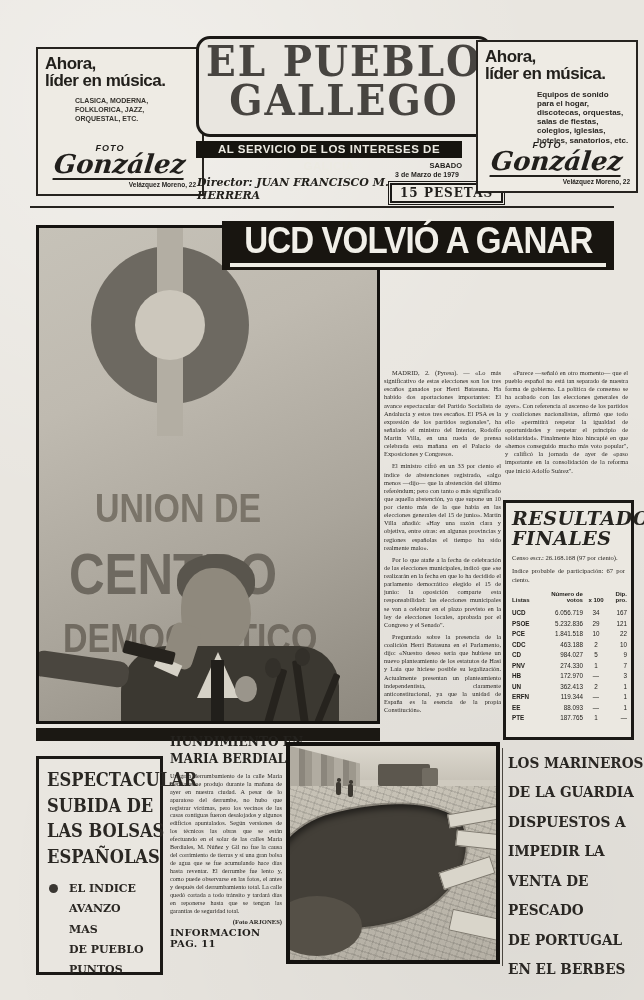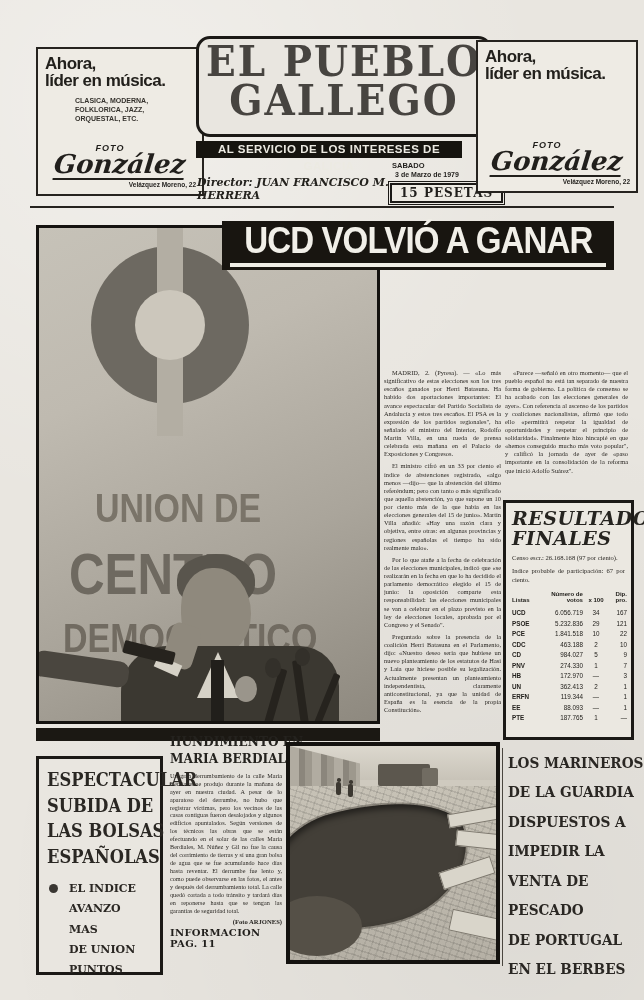--- a/index.html
+++ b/index.html
@@ -22,21 +22,21 @@
   .brand-foto{font-family:"Liberation Sans",sans-serif;font-weight:bold;font-style:italic;font-size:9px;letter-spacing:1px;display:block;margin-bottom:-2px;margin-left:-20px;}
   .brand-name{font-family:"DejaVu Serif",serif;font-weight:bold;font-style:italic;font-size:26px;transform:skewX(-6deg);display:inline-block;border-bottom:2px solid #22201c;line-height:1;padding-bottom:1px;}
   .brand-addr{display:block;font-family:"Liberation Sans",sans-serif;font-weight:bold;font-size:6.5px;text-align:right;padding-right:6px;margin-top:1px;}
   
   .masthead{border:3px solid #1b1916;border-radius:14px;background:#e9e6e0;text-align:center;
     font-family:"DejaVu Serif",serif;font-weight:bold;color:#474440;box-sizing:border-box;padding-top:3px;}
   .masthead .l1,.masthead .l2{font-size:39px;line-height:0.99;letter-spacing:2px;transform:scaleY(1.08);}
   .tagline{background:#16140f;color:#eceae2;font-family:"Liberation Sans",sans-serif;font-weight:bold;
     font-size:11.5px;letter-spacing:0.5px;text-align:center;line-height:17px;height:17px;}
   .director{font-family:"DejaVu Serif",serif;font-weight:bold;font-style:italic;font-size:11px;color:#24221e;}
-  .day{font-family:"Liberation Sans",sans-serif;font-weight:bold;font-size:7.5px;text-align:left;}
+  .day{font-family:"Liberation Sans",sans-serif;font-weight:bold;font-size:7.5px;text-align:right;}
   .date{font-family:"Liberation Sans",sans-serif;font-weight:bold;font-size:7px;text-align:center;margin-top:2px;}
   .price{border:2px solid #1b1916;outline:1px solid #1b1916;outline-offset:1px;font-family:"DejaVu Serif",serif;
     font-weight:bold;font-size:12px;text-align:left;padding:1px 8px;background:#eeebe4;letter-spacing:1px;}
   .rule-h{background:#26231f;}
   
   .headline-band{background:#181510;color:#f1efe8;z-index:6;text-align:center;
     font-family:"Liberation Sans",sans-serif;font-weight:bold;box-sizing:border-box;}
   .headline-text{font-size:36px;letter-spacing:-1px;line-height:40px;display:inline-block;transform:scaleX(0.92);white-space:nowrap;}
   .headline-underline{position:absolute;left:8px;right:8px;bottom:3px;height:4px;background:#efede5;}
   
@@ -141,20 +141,28 @@
     <span>JUAN FRANCISCO M. HERRERA</span>
   </div>
   <div class="abs day" style="left:392px;top:161px;width:70px;">SABADO</div>
   <div class="abs date" style="left:385px;top:169px;width:84px;">3 de Marzo de 1979</div>
   <div class="abs price" style="left:390px;top:183px;">15 PESETAS</div>
 
   <div class="abs ad ad-right" style="left:476px;top:40px;width:162px;height:153px;">
     <div class="ad-title">
       <div>Ahora,</div>
       <div>líder en música.</div>
+    </div>
+    <div class="ad-sub">
+      <div>Equipos de sonido</div>
+      <div>para el hogar,</div>
+      <div>discotecas, orquestas,</div>
+      <div>salas de fiestas,</div>
+      <div>colegios, iglesias,</div>
+      <div>hoteles, sanatorios, etc.</div>
     </div>
     <div class="brand">
       <span class="brand-foto">FOTO</span>
       <span class="brand-name">González</span>
       <span class="brand-addr">Velázquez Moreno, 22</span>
     </div>
   </div>
 
   <div class="abs rule-h" style="left:30px;top:206px;width:584px;height:2px;"></div>
 
@@ -267,21 +275,21 @@
 
   <div class="abs bolsas-box" style="left:36px;top:756px;width:127px;height:219px;">
     <div class="bolsas-line">ESPECTACULAR</div>
     <div class="bolsas-line">SUBIDA DE</div>
     <div class="bolsas-line">LAS BOLSAS</div>
     <div class="bolsas-line">ESPAÑOLAS</div>
     <div style="position:relative;margin-top:10px;padding-left:22px;">
       <span class="dot abs" style="left:2px;top:5px;"></span>
       <div class="bolsas-sub">EL INDICE</div>
       <div class="bolsas-sub">AVANZO MAS</div>
-      <div class="bolsas-sub">DE UNION</div>
+      <div class="bolsas-sub">DE PUEBLO</div>
       <div class="bolsas-sub">PUNTOS</div>
     </div>
   </div>
 
   <div class="abs" style="left:170px;top:733px;width:112px;">
     <div class="hun-title">HUNDIMIENTO EN</div>
     <div class="hun-title">MARIA BERDIALES</div>
     <div class="hun-body">Un gran derrumbamiento de la calle María Berdiales se produjo durante la mañana de ayer en nuestra ciudad. A pesar de lo aparatoso del derrumbe, no hubo que registrar víctimas, pero los vecinos de las casas contiguas fueron desalojados y algunos edificios apuntalados. Según versiones de los técnicos las obras que se están efectuando en el solar de las calles María Berdiales, M. Núñez y Gil no fue la causa del corrimiento de tierras y sí una gran bolsa de agua que se fue acumulando hace días hasta reventar. El derrumbe fue lento y, como puede observarse en las fotos, el antes y después del derrumbamiento total. La calle quedó cortada a todo tránsito y tardará días en reponerse hasta que se tengan las garantías de seguridad total.</div>
     <div class="hun-credit">(Foto ARJONES)</div>
     <div class="hun-info">INFORMACION PAG. 11</div>

